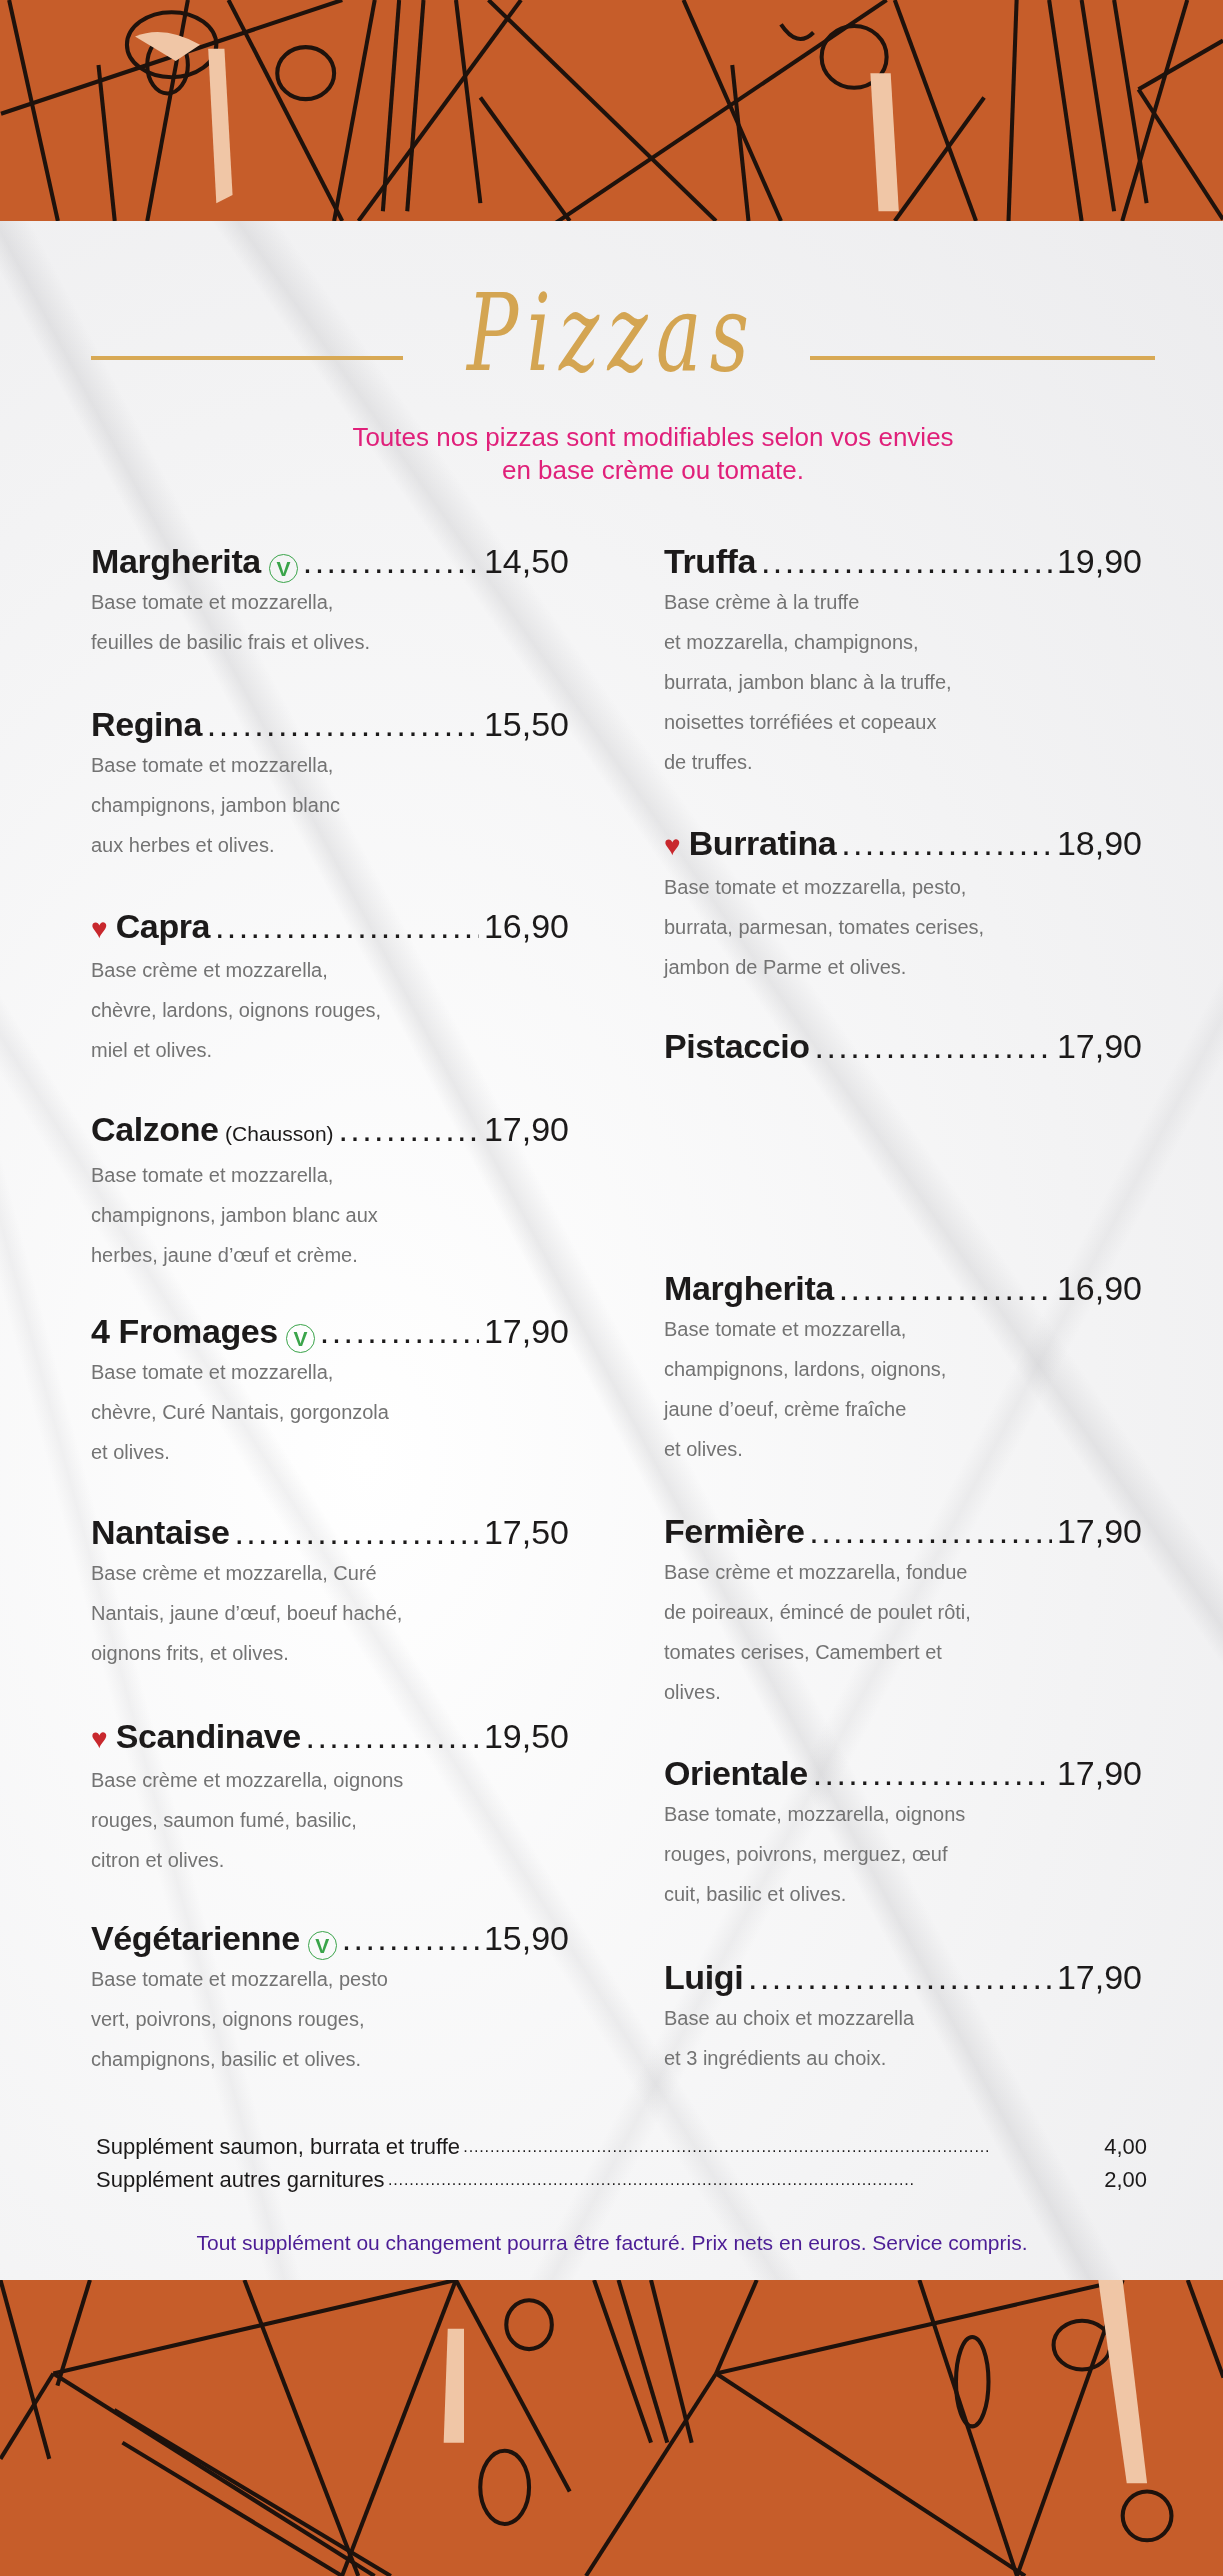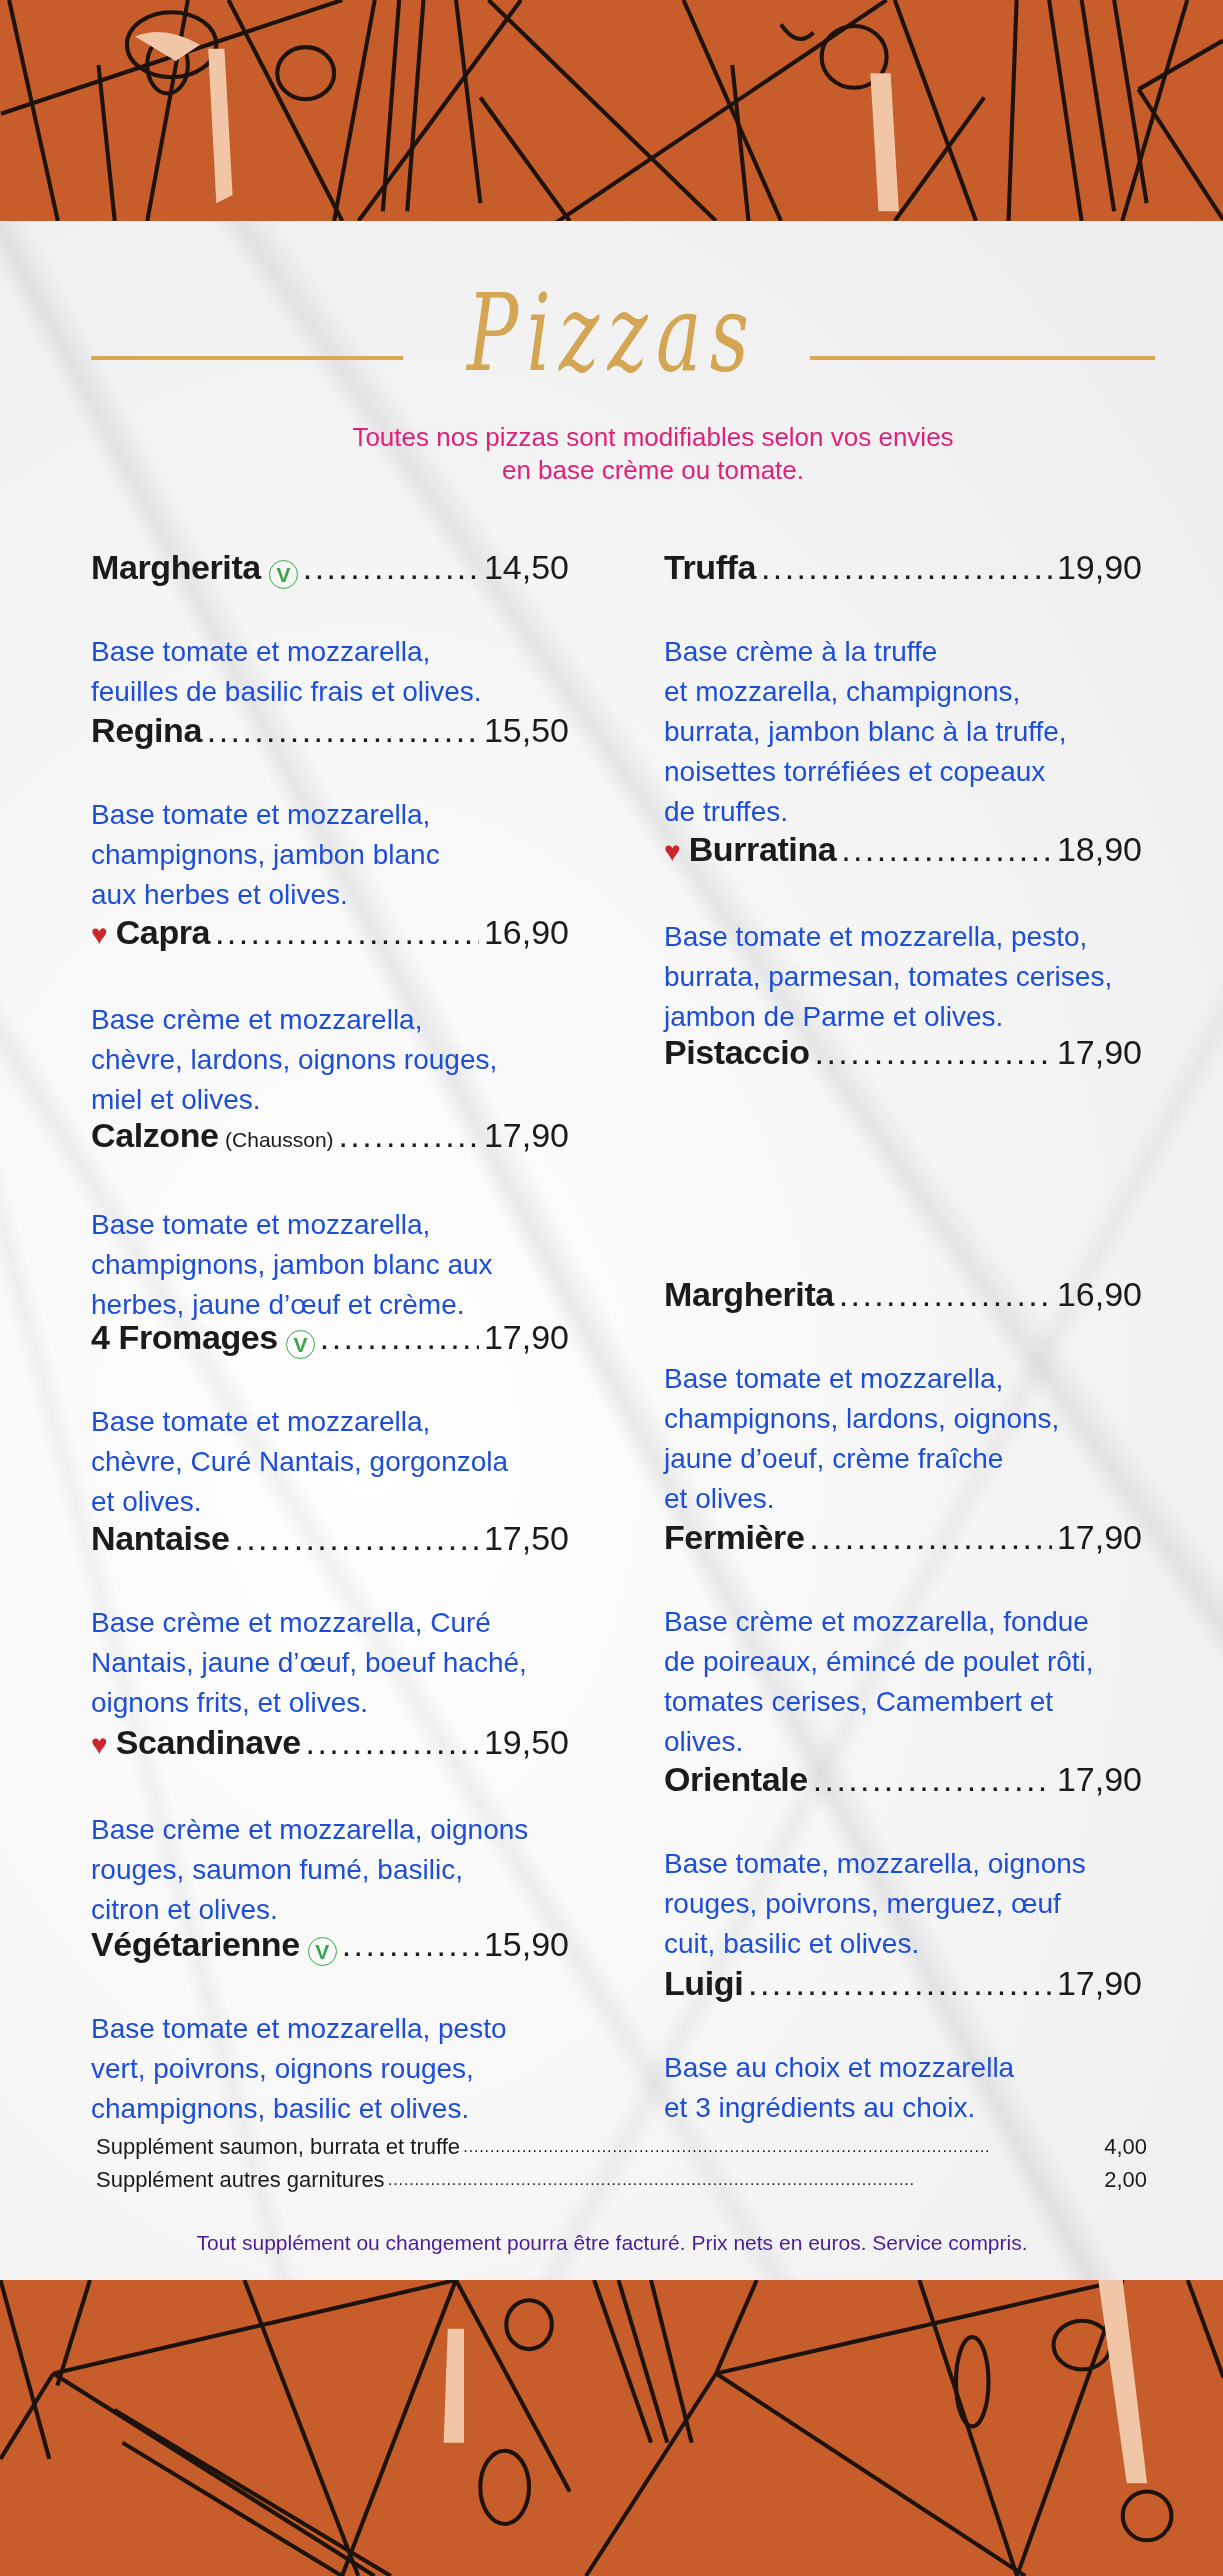--- a/index.html
+++ b/index.html
@@ -45,30 +45,30 @@
     .col.right { left: 664px; }
     .item { position: absolute; left: 0; width: 478px; }
     .item-head {
       display: flex; align-items: baseline; font-family: "Liberation Sans", sans-serif;
       font-size: 34px; line-height: 42px; color: #1c1a1a; white-space: nowrap;
     }
     .item-name { font-weight: bold; letter-spacing: -0.4px; }
     .item-note { font-size: 21px; margin-left: 6.5px; }
     .dots { flex: 1; overflow: hidden; margin: 0 4.9px; letter-spacing: 2.4px; }
     .dots::before { content: "..................................................................................................."; }
-    .price { font-weight: normal; margin-top: 6px; }
+    .price { font-weight: normal; }
     .heart { color: #c8282d; font-size: 28px; margin-right: 8.1px; line-height: 42px; }
     .veg {
       display: inline-block; width: 29px; height: 29px; border: 1.6px solid #3aa44a; border-radius: 50%;
       color: #3aa44a; font-size: 21px; line-height: 28px; text-align: center; margin-left: 8.1px;
       position: relative; top: 3.3px; box-sizing: border-box; font-weight: bold;
     }
     .item-desc {
-      font-family: "Liberation Sans", sans-serif; font-size: 28px; line-height: 40px;
-      color: #1d4ed8; white-space: pre-line; margin-top: 44px;
+      font-family: "Liberation Sans", sans-serif; font-size: 20px; line-height: 40px;
+      color: #737373; white-space: pre-line;
     }
 
     .supplements { position: absolute; left: 96px; top: 2130px; width: 1051px; }
     .supp-row {
       display: flex; align-items: center; font-family: "Liberation Sans", sans-serif;
       font-size: 22px; line-height: 33px; color: #1c1a1a; white-space: nowrap;
     }
     .supp-row .dots { margin: 0 3.3px; letter-spacing: 0.8px; font-size: 16.3px; }
     .footer-note {
       position: absolute; top: 2229px; left: 0; width: 1224px; text-align: center;

